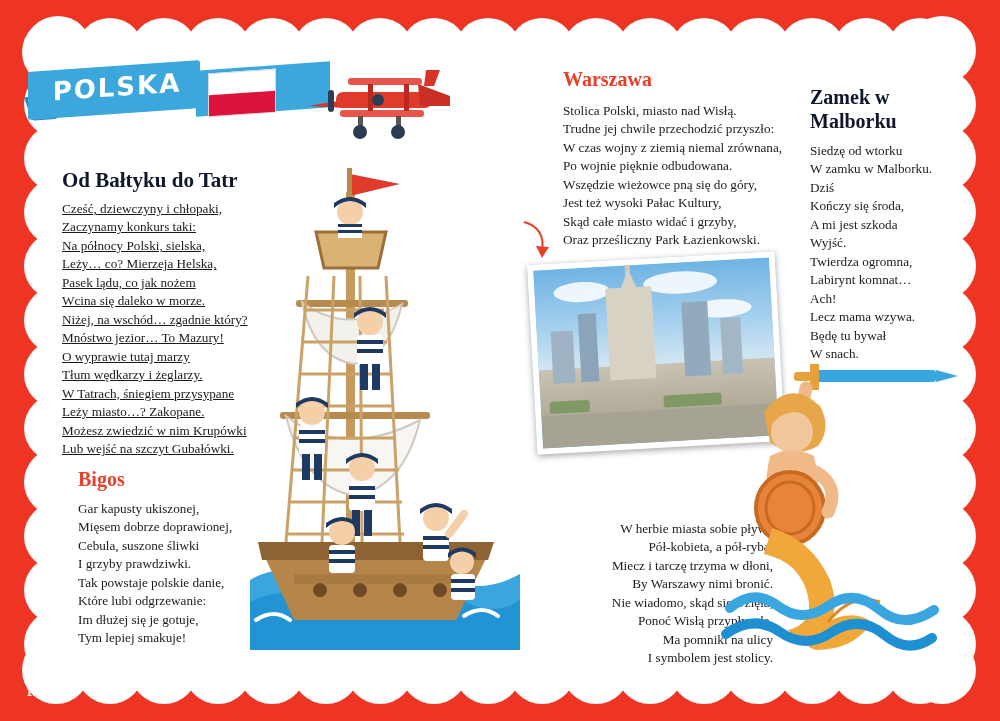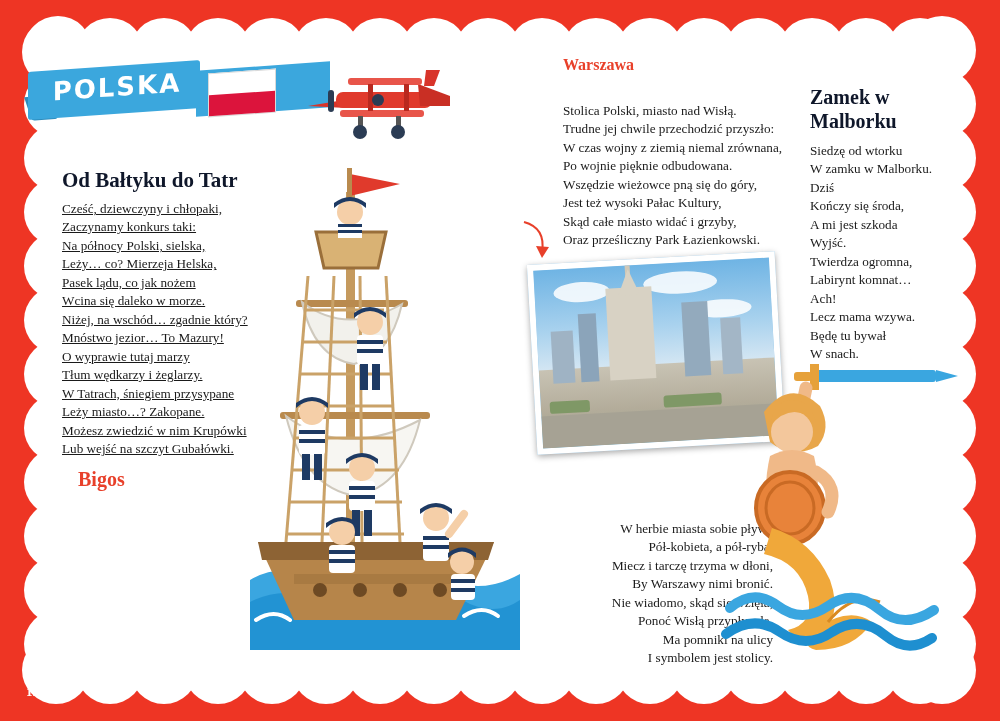--- a/index.html
+++ b/index.html
@@ -150,22 +150,22 @@
     left: 78px; top: 468px;
     font-size: 20px;
   }
   #p-bigos {
     position: absolute;
     left: 78px; top: 500px;
     width: 200px;
   }
   #h-warszawa {
     position: absolute;
-    left: 563px; top: 56px;
-    font-size: 16px;
+    left: 563px; top: 68px;
+    font-size: 20px;
   }
   #p-warszawa {
     position: absolute;
     left: 563px; top: 102px;
     width: 230px;
   }
   #h-syrenka {
     position: absolute;
     left: 563px; top: 466px;
     font-size: 20px;
@@ -396,20 +396,28 @@
 Niżej, na wschód… zgadnie który?
 Mnóstwo jezior… To Mazury!
 O wyprawie tutaj marzy
 Tłum wędkarzy i żeglarzy.
 W Tatrach, śniegiem przysypane
 Leży miasto…? Zakopane.
 Możesz zwiedzić w nim Krupówki
 Lub wejść na szczyt Gubałówki.</div>
 
   <div id="h-bigos" class="heading red">Bigos</div>
+  <div id="p-bigos" class="poem">Gar kapusty ukiszonej,
+Mięsem dobrze doprawionej,
+Cebula, suszone śliwki
+I grzyby prawdziwki.
+Tak powstaje polskie danie,
+Które lubi odgrzewanie:
+Im dłużej się je gotuje,
+Tym lepiej smakuje!</div>
 
   <div id="ship">
     <svg width="270" height="500" viewBox="0 0 270 500">
 
       <path d="M0 430 Q30 412 64 428 Q96 442 126 426 Q160 408 196 428 Q230 446 270 424 L270 500 L0 500 Z" fill="#3aa6e0"></path>
       <path d="M0 452 Q36 434 70 452 Q104 468 138 448 Q176 428 212 450 Q244 468 270 450 L270 500 L0 500 Z" fill="#1e8fd0" opacity="0.85"></path>
       <path d="M6 470 q18 -12 34 0" stroke="#ffffff" stroke-width="4" fill="none" stroke-linecap="round"></path>
       <path d="M214 466 q18 -12 34 0" stroke="#ffffff" stroke-width="4" fill="none" stroke-linecap="round"></path>
 
       <rect x="96" y="42" width="9" height="360" fill="#c59a5e"></rect>

